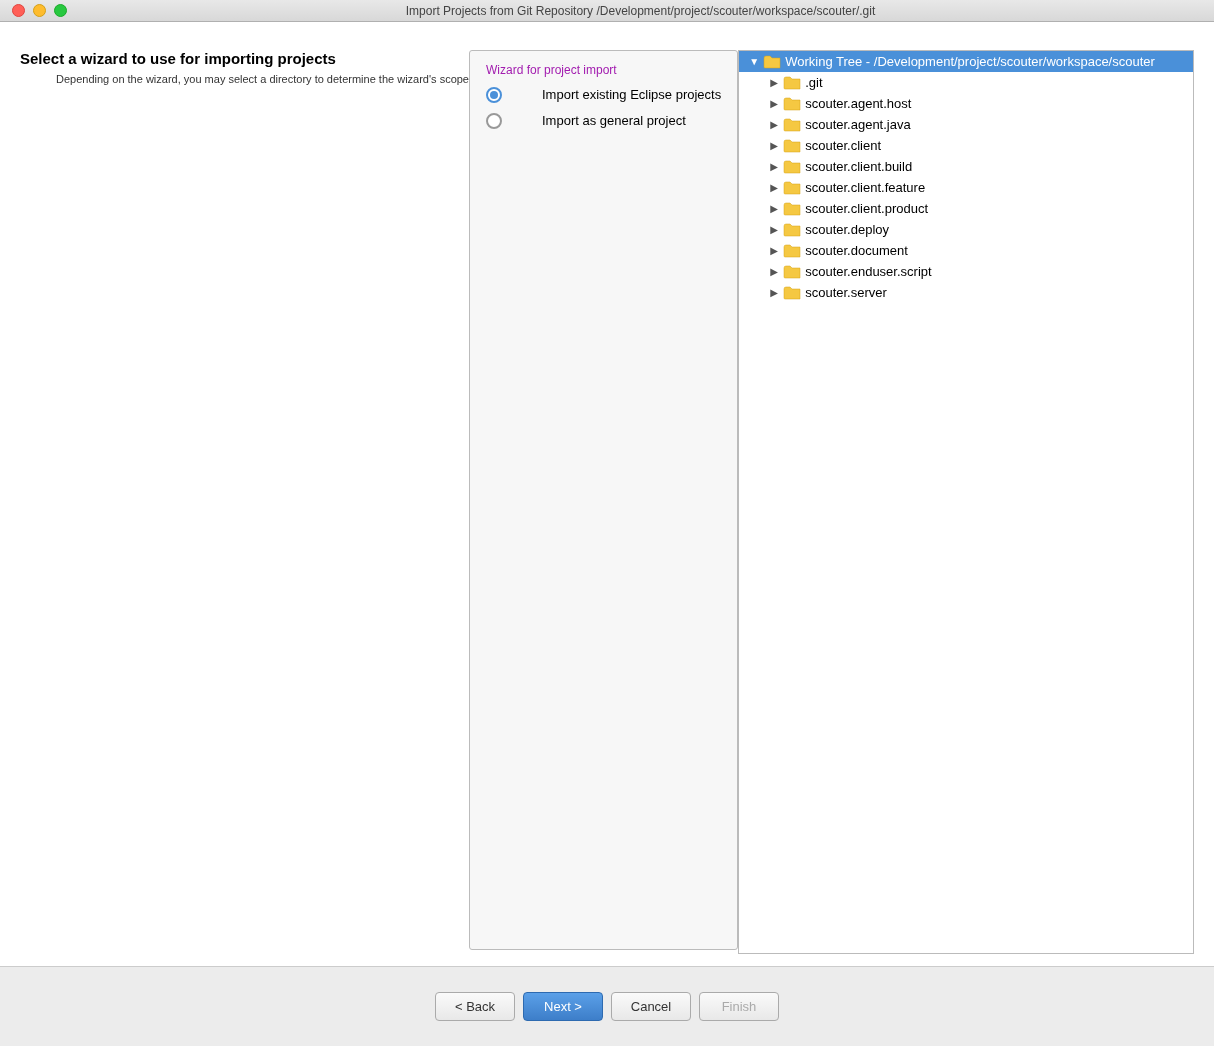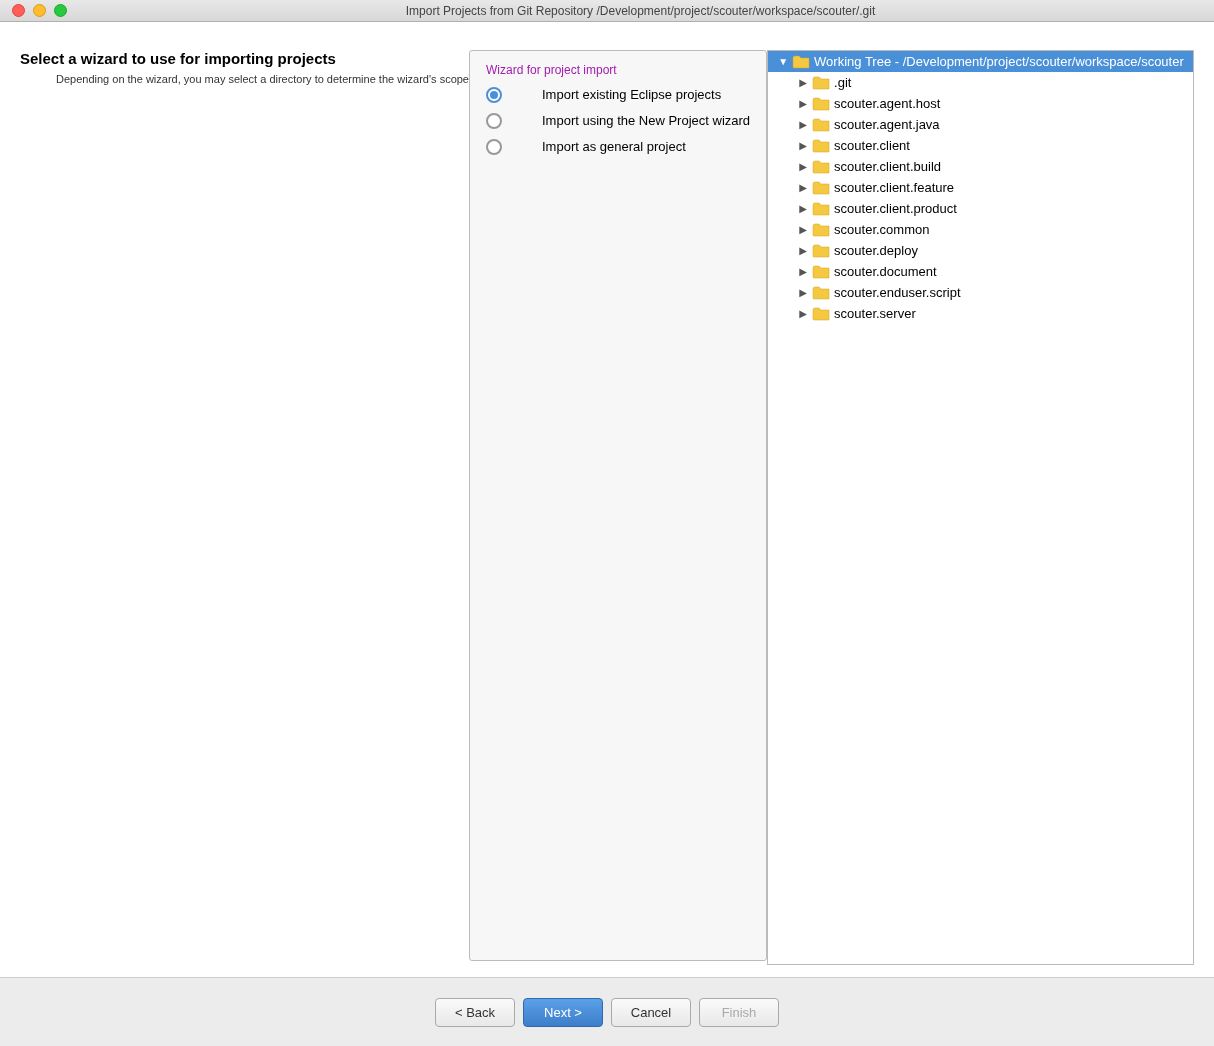--- a/index.html
+++ b/index.html
@@ -230,21 +230,21 @@
     
     .bottom-bar {
       background: #ececec;
       border-top: 1px solid #ccc;
       padding: 14px 20px;
       display: flex;
       align-items: center;
       justify-content: center;
       gap: 8px;
       flex-shrink: 0;
-      height: 69px;
+      height: 80px;
     }
 
     .btn {
       padding: 6px 18px;
       font-size: 13px;
       border-radius: 4px;
       cursor: pointer;
       border: 1px solid #aaa;
       background: linear-gradient(to bottom, #fafafa, #e8e8e8);
       color: #333;
@@ -285,25 +285,20 @@
 
     <div class="wizard-box">
       <div class="wizard-box-label">Wizard for project import</div>
 
       <div class="radio-option">
         <div class="radio-input selected">
         </div>
         <span class="radio-label">Import existing Eclipse projects</span>
       </div>
 
-      <div class="radio-option">
-        <div class="radio-input">
-        </div>
-        <span class="radio-label">Import using the New Project wizard</span>
-      </div>
 
       <div class="radio-option">
         <div class="radio-input">
         </div>
         <span class="radio-label">Import as general project</span>
       </div>
     </div>
 
     <div class="tree-container">
 
@@ -381,29 +376,20 @@
       </span>
       <span class="tree-label">scouter.client.product</span>
     </div>
           <div class="tree-item tree-child">
       <span class="tree-arrow right"></span>
       <span class="folder-icon">
         <svg viewBox="0 0 18 14" xmlns="http://www.w3.org/2000/svg">
           <path d="M1 3 Q1 1 3 1 L7 1 L9 3 L17 3 Q17 3 17 4 L17 13 Q17 13 16 13 L2 13 Q1 13 1 12 Z" fill="#f5c842" stroke="#d4a017" stroke-width="0.5"></path>
         </svg>
       </span>
-      <span class="tree-label">scouter.common</span>
-    </div>
-          <div class="tree-item tree-child">
-      <span class="tree-arrow right"></span>
-      <span class="folder-icon">
-        <svg viewBox="0 0 18 14" xmlns="http://www.w3.org/2000/svg">
-          <path d="M1 3 Q1 1 3 1 L7 1 L9 3 L17 3 Q17 3 17 4 L17 13 Q17 13 16 13 L2 13 Q1 13 1 12 Z" fill="#f5c842" stroke="#d4a017" stroke-width="0.5"></path>
-        </svg>
-      </span>
       <span class="tree-label">scouter.deploy</span>
     </div>
           <div class="tree-item tree-child">
       <span class="tree-arrow right"></span>
       <span class="folder-icon">
         <svg viewBox="0 0 18 14" xmlns="http://www.w3.org/2000/svg">
           <path d="M1 3 Q1 1 3 1 L7 1 L9 3 L17 3 Q17 3 17 4 L17 13 Q17 13 16 13 L2 13 Q1 13 1 12 Z" fill="#f5c842" stroke="#d4a017" stroke-width="0.5"></path>
         </svg>
       </span>
       <span class="tree-label">scouter.document</span>

